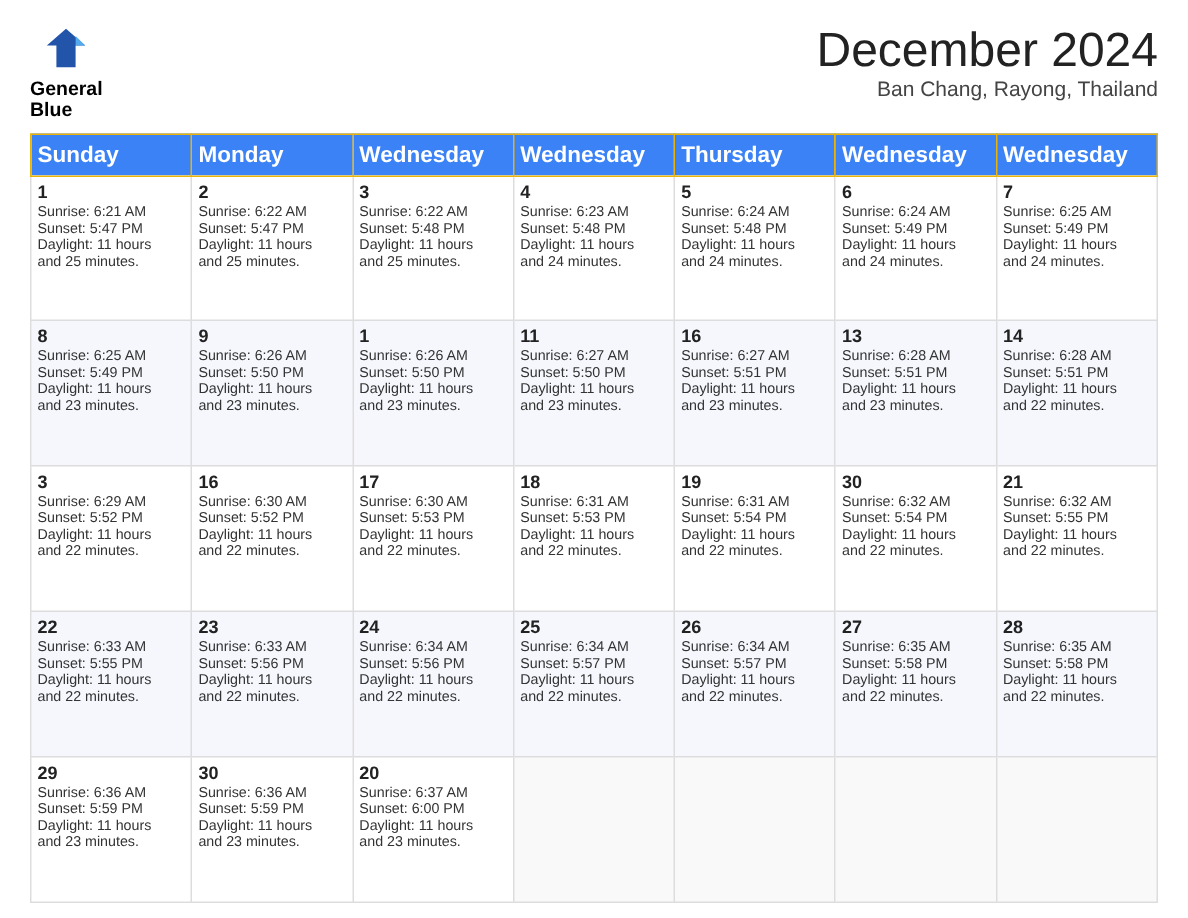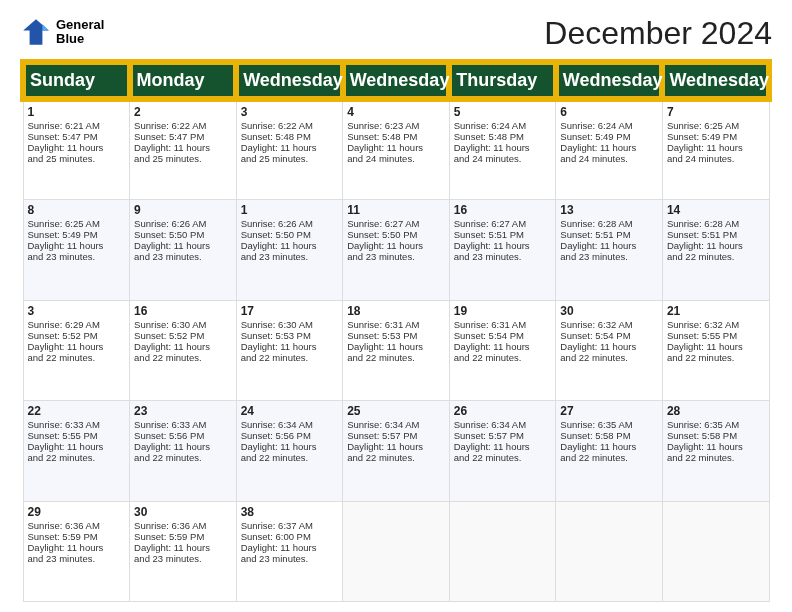--- a/index.html
+++ b/index.html
@@ -20,20 +20,21 @@
     .header {
       display: flex;
       justify-content: space-between;
       align-items: flex-start;
       margin-bottom: 8px;
     }
     .logo {
       display: flex;
       align-items: center;
       gap: 4px;
+      flex-direction: column;
     }
     .logo-text {
       font-size: 13px;
       font-weight: bold;
       line-height: 1.1;
       color: #000;
     }
     .logo-icon {
       width: 32px;
       height: 32px;
@@ -52,27 +53,27 @@
       color: #444;
     }
     .calendar {
       flex: 1;
       border: 1px solid #ccc;
       border-collapse: collapse;
       width: 100%;
       table-layout: fixed;
     }
     .calendar th {
-      background: #14532d;
+      background: #3b82f6;
       color: #fff;
-      font-size: 18px;
+      font-size: 15px;
       font-weight: bold;
       padding: 5px 4px;
       text-align: left;
-      border: 6px solid #eab308;
+      border: 1px solid #eab308;
     }
     .calendar td {
       vertical-align: top;
       font-size: 9.5px;
       color: #333;
       padding: 3px 4px;
       border: 1px solid #ddd;
       height: 82px;
       background: #fff;
     }
@@ -100,20 +101,21 @@
         <polygon points="20,4 36,18 28,18 28,36 12,36 12,18 4,18" fill="#2255aa"></polygon>
         <polygon points="28,10 36,18 28,18" fill="#55aaee"></polygon>
       </svg>
       <div class="logo-text">
         <div>General</div>
         <div>Blue</div>
       </div>
     </div>
     <div class="title-block">
       <div class="month-title">December 2024</div>
+      <div class="subtitle">Ban Chang, Rayong, Thailand</div>
     </div>
   </div>
 
   <table class="calendar">
     <thead>
       <tr>
 
       <th>Sunday</th>
           <th>Monday</th>
           <th>Wednesday</th>
@@ -337,21 +339,21 @@
             <div>and 23 minutes.</div>
           </td>
           <td>
             <span class="day-num">30</span>
             <div>Sunrise: 6:36 AM</div>
             <div>Sunset: 5:59 PM</div>
             <div>Daylight: 11 hours</div>
             <div>and 23 minutes.</div>
           </td>
           <td>
-            <span class="day-num">38</span>
+            <span class="day-num">20</span>
             <div>Sunrise: 6:37 AM</div>
             <div>Sunset: 6:00 PM</div>
             <div>Daylight: 11 hours</div>
             <div>and 23 minutes.</div>
           </td>
           <td class="empty"></td>
           <td class="empty"></td>
           <td class="empty"></td>
           <td class="empty"></td>
         </tr>

